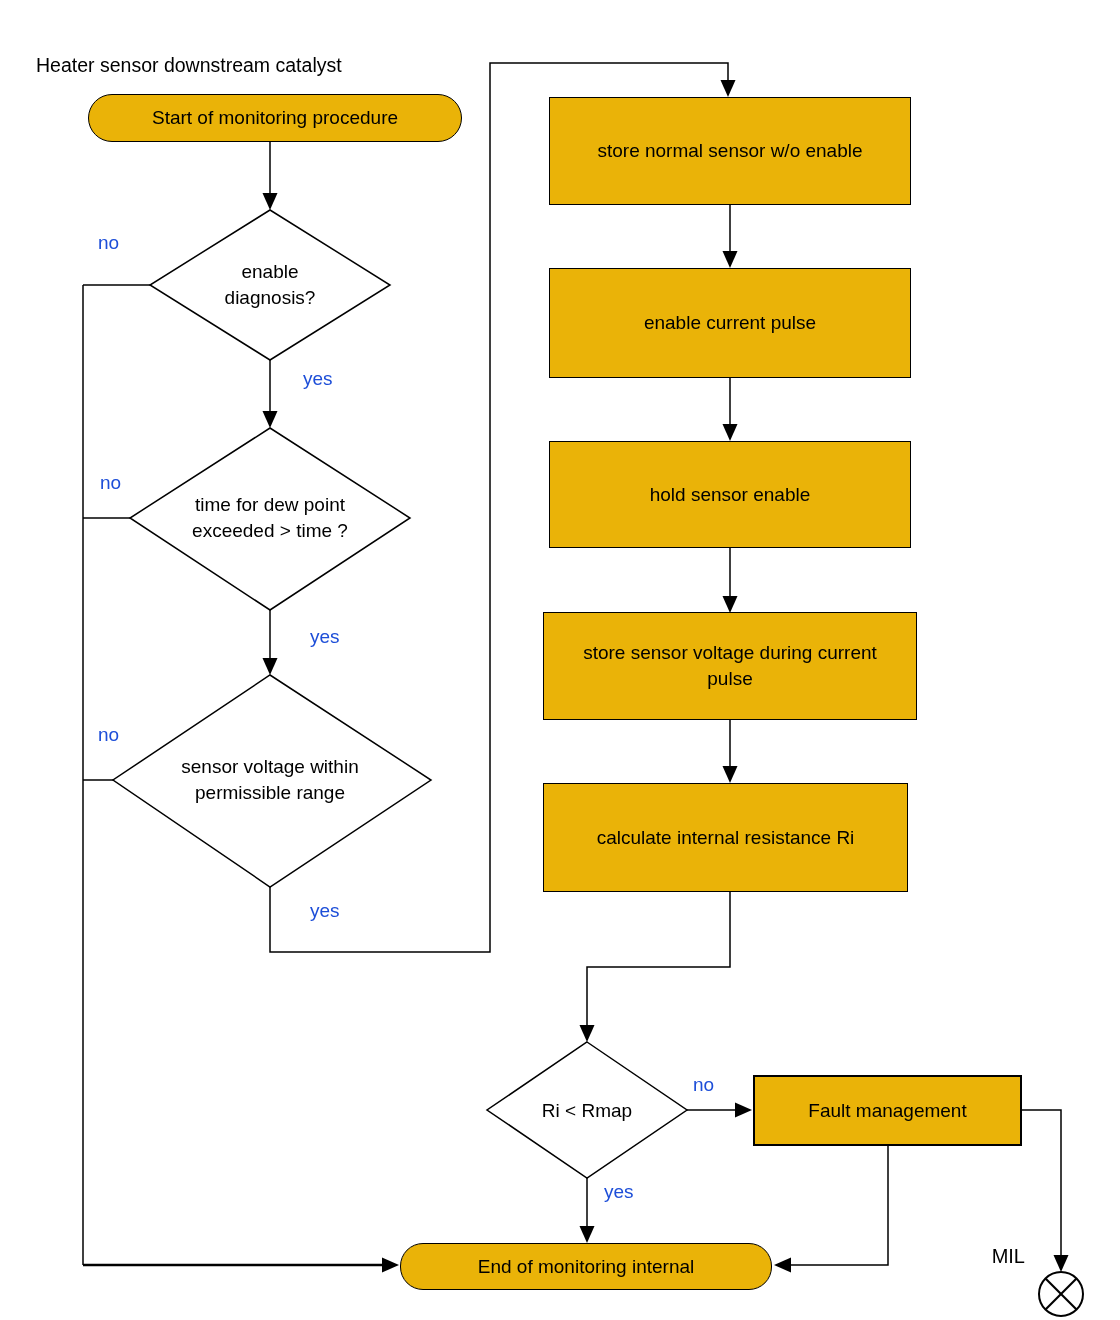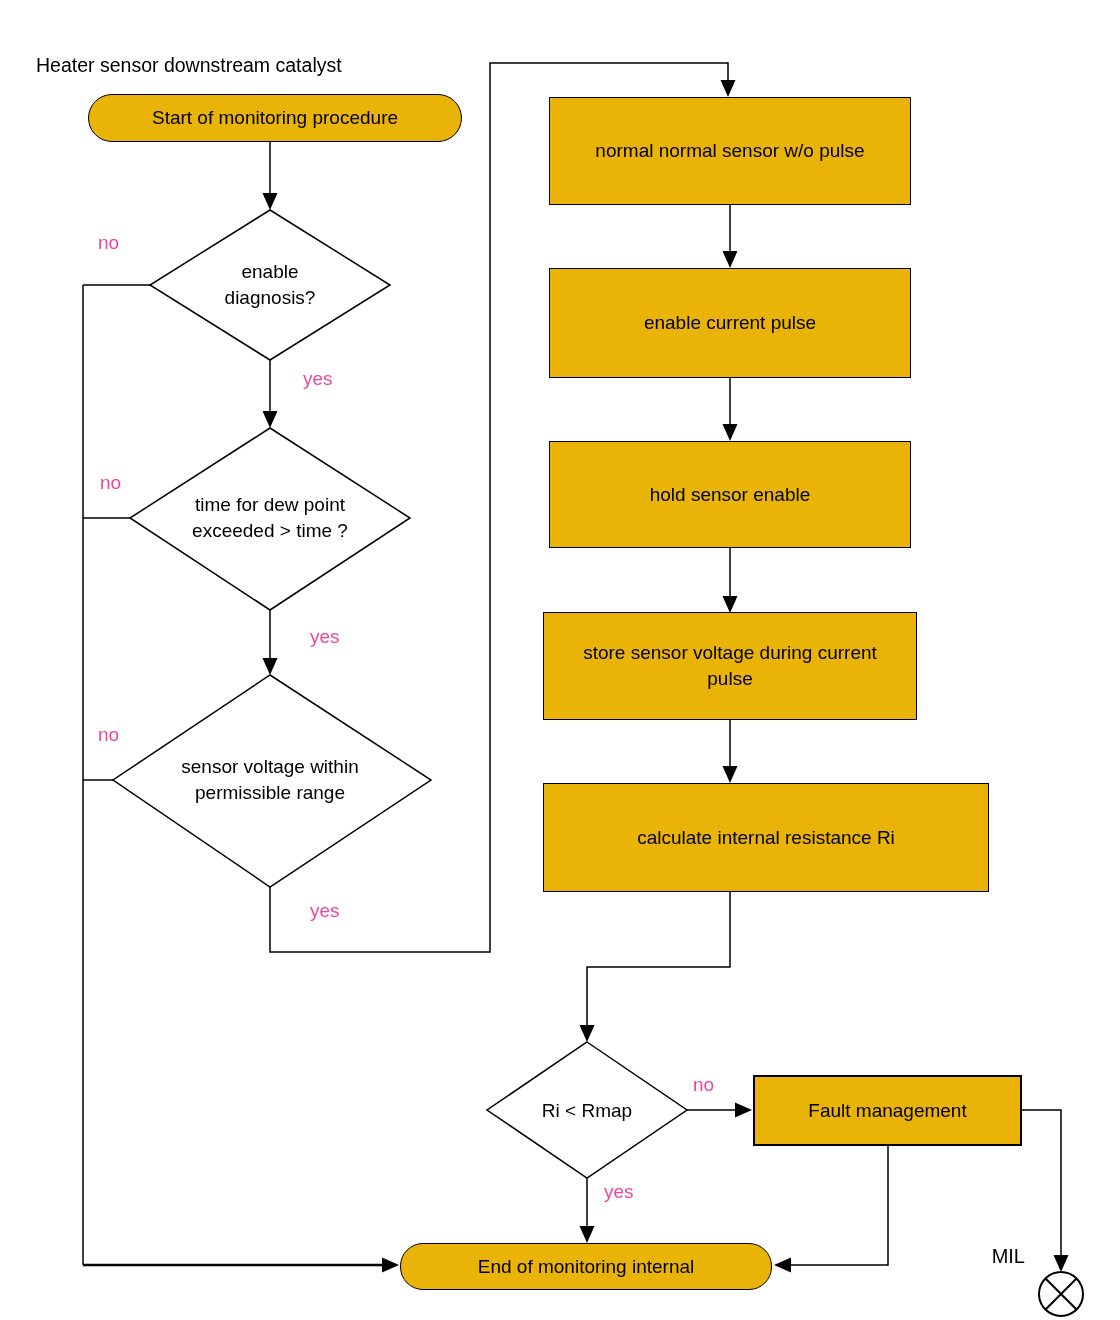--- a/index.html
+++ b/index.html
@@ -44,21 +44,21 @@
     position: absolute;
     text-align: center;
     font-size: 19px;
     line-height: 26px;
     color: #000000;
   }
   .branch-label {
     position: absolute;
     font-size: 19px;
     line-height: 22px;
-    color: #ec4899;
+    color: #1d4ed8;
   }
   #page-title {
     position: absolute;
     left: 36px;
     top: 34px;
     font-size: 19.5px;
     color: #000000;
     white-space: nowrap;
   }
   #mil-label {
@@ -143,36 +143,36 @@
 
   <div class="node terminal" style="left:88px; top:74px; width:374px; height:48px;">
     <span>Start of monitoring procedure</span>
   </div>
 
   <div class="node terminal" style="left:400px; top:1223px; width:372px; height:47px; border-radius:23px;">
     <span>End of monitoring internal</span>
   </div>
 
   <div class="node" style="left:549px; top:77px; width:362px; height:108px;">
-    <span>normal normal sensor w/o pulse</span>
+    <span>store normal sensor w/o enable</span>
   </div>
 
   <div class="node" style="left:549px; top:248px; width:362px; height:110px;">
     <span>enable current pulse</span>
   </div>
 
   <div class="node" style="left:549px; top:421px; width:362px; height:107px;">
     <span>hold sensor enable</span>
   </div>
 
   <div class="node" style="left:543px; top:592px; width:374px; height:108px; padding:0 28px;">
     <span>store sensor voltage during current pulse</span>
   </div>
 
-  <div class="node" style="left:543px; top:763px; width:446px; height:109px;">
+  <div class="node" style="left:543px; top:763px; width:365px; height:109px;">
     <span>calculate internal resistance Ri</span>
   </div>
 
   <div class="node fault" style="left:753px; top:1055px; width:269px; height:71px;">
     <span>Fault management</span>
   </div>
 
   <div class="dtext" style="left:205px; top:239px; width:130px;">enable diagnosis?</div>
 
   <div class="dtext" style="left:182px; top:472px; width:176px;">time for dew point exceeded &gt; time ?</div>

